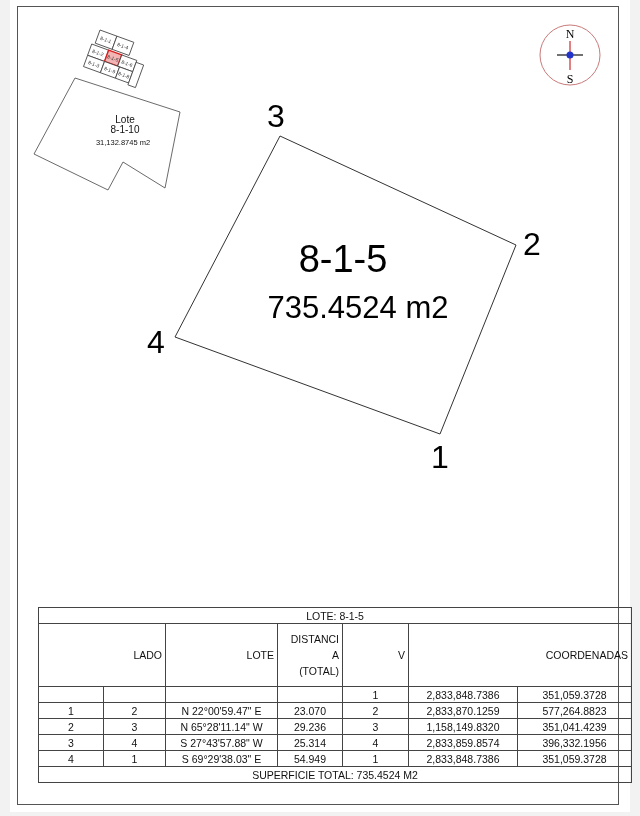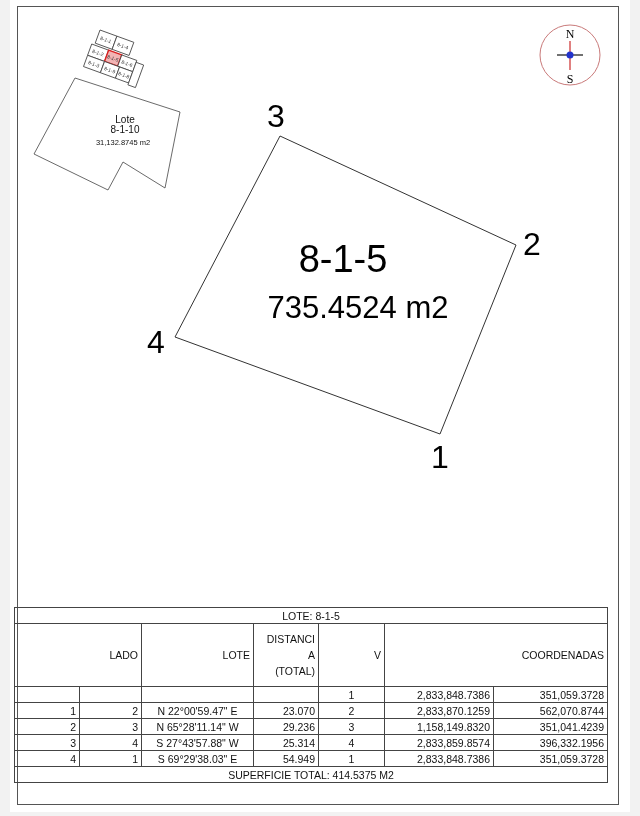--- a/index.html
+++ b/index.html
@@ -1,22 +1,22 @@
 <!DOCTYPE html>
 <html><head>
 <meta charset="utf-8">
 <style>
   html,body{margin:0;padding:0;}
   body{width:640px;height:816px;background:#f2f2f2;position:relative;overflow:hidden;font-family:"Liberation Sans",sans-serif;color:#111;}
   .page{position:absolute;left:10px;top:0;width:620px;height:812px;background:#fff;}
   .frame{position:absolute;left:17px;top:6px;width:602px;height:799px;border:1px solid #555;box-sizing:border-box;}
   svg{position:absolute;left:0;top:0;}
-  .tbl{position:absolute;left:14px;top:607px;width:593px;border-collapse:collapse;font-size:10.5px;table-layout:fixed;}
+  .tbl{position:absolute;left:38px;top:607px;width:593px;border-collapse:collapse;font-size:10.5px;table-layout:fixed;}
   .tbl td{border:1px solid #444;padding:0 3px;height:15px;line-height:14px;white-space:nowrap;overflow:hidden;}
-  .c{text-align:center;} .r{text-align:right;}
+  .c{text-align:center;} .r{text-align:center;}
   .hdr td{height:62px;text-align:right;}
 </style>
 </head>
 <body>
 
 <div class="page"></div>
 <div class="frame"></div>
 
 <svg width="640" height="816">
 
@@ -94,21 +94,21 @@
     <td class="r">2,833,848.7386</td>
     <td class="r">351,059.3728</td>
   </tr>
   <tr>
     <td class="r">1</td>
         <td class="r">2</td>
         <td class="c">N 22°00'59.47" E</td>
         <td class="r">23.070</td>
         <td class="c">2</td>
         <td class="r">2,833,870.1259</td>
-        <td class="r">562,070.8744</td>
+        <td class="r">577,264.8823</td>
   </tr>
   <tr>
     <td class="r">2</td>
         <td class="r">3</td>
         <td class="c">N 65°28'11.14" W</td>
         <td class="r">29.236</td>
         <td class="c">3</td>
         <td class="r">1,158,149.8320</td>
         <td class="r">351,041.4239</td>
   </tr>
@@ -124,16 +124,16 @@
   <tr>
     <td class="r">4</td>
         <td class="r">1</td>
         <td class="c">S 69°29'38.03" E</td>
         <td class="r">54.949</td>
         <td class="c">1</td>
         <td class="r">2,833,848.7386</td>
         <td class="r">351,059.3728</td>
   </tr>
   <tr>
-        <td colspan="7" class="c">SUPERFICIE TOTAL: 414.5375 M2</td>
+        <td colspan="7" class="c">SUPERFICIE TOTAL: 735.4524 M2</td>
       </tr>
 </tbody>
   </table>
 
 </body></html>

